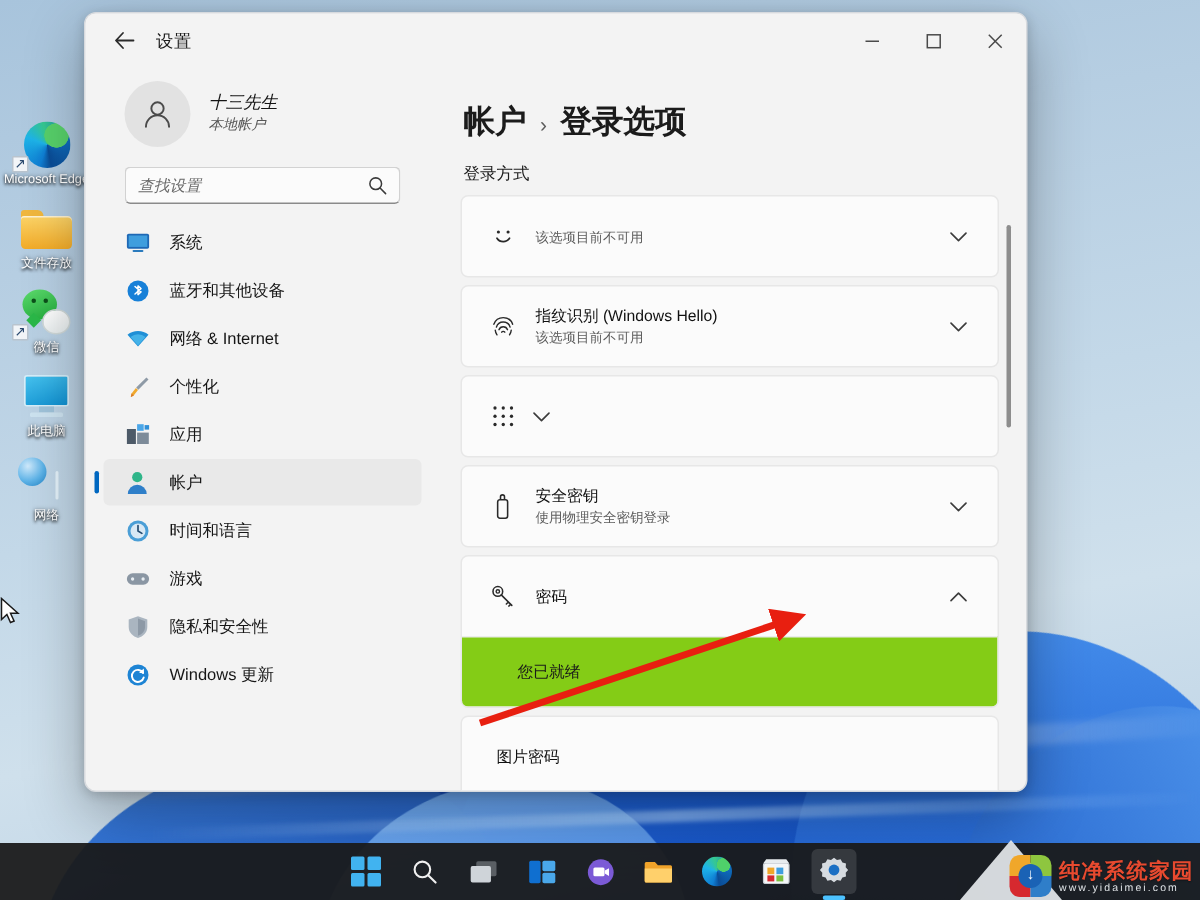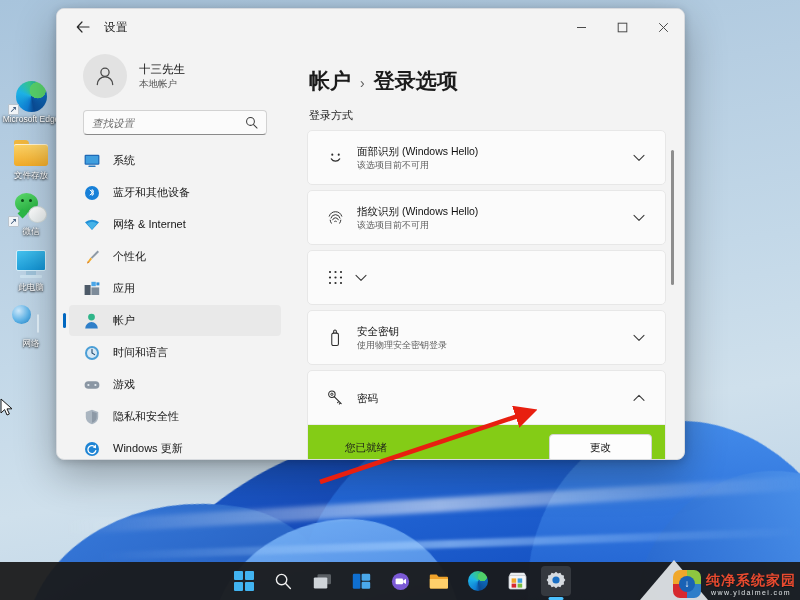--- a/index.html
+++ b/index.html
@@ -102,39 +102,39 @@
   .net-ic .globe { position:absolute; left:0; top:0; width:19px; height:19px; border-radius:50%;
     background:radial-gradient(circle at 35% 30%, #cfe9fb, #5fb4e8 55%, #1d7fc4); }
   .net-ic .pcs { position:absolute; right:0; bottom:2px; width:25px; height:18px; }
   .net-ic .pcs .s { width:23px;height:14px;border-radius:2px;border:1.5px solid #e4f2fa;
     background:linear-gradient(160deg,#3fbcec,#0d85c9); }
   .net-ic .pcs .b { width:15px;height:2px;background:#cfe5f2;margin:2px auto 0;border-radius:1px; }
   .cursor-arrow { position:absolute; left:0px; top:398px; width:14px; height:19px; }
 
   
   #settings-window {
-    position:absolute; left:56px; top:8px; width:629px; height:452px;
+    position:absolute; left:56px; top:8px; width:629px; height:520px;
     background:#f3f3f3; border:1px solid #d7dade; border-radius:8px;
     box-shadow: 0 14px 40px rgba(0,0,0,.30), 0 2px 8px rgba(0,0,0,.18);
     overflow:hidden; display:flex; flex-direction:column;
   }
   .titlebar { height:36px; display:flex; align-items:center; flex:0 0 36px; background:#f3f3f3; }
   .back-btn {
     width:30px; height:26px; margin-left:11px; border-radius:4px;
     display:flex; align-items:center; justify-content:center; color:#2b2b2b;
   }
   .title-text { font-size:11.5px; color:#1b1b1b; margin-left:6px; letter-spacing:.5px; }
   .win-controls { margin-left:auto; display:flex; height:36px; }
   .wc { width:41px; height:36px; display:flex; align-items:center; justify-content:center; color:#4a4a4a; }
 
   .wbody { display:flex; flex:1; min-height:0; }
 
   
   .sidebar { width:232px; flex:0 0 232px; padding:0 0 0 0; display:flex; flex-direction:column; }
-  .profile { display:flex; align-items:center; padding:6px 0 0 26px; height:56px; }
+  .profile { display:flex; align-items:center; padding:6px 0 0 26px; height:56px;font-style:italic; }
   .avatar {
     width:44px; height:44px; border-radius:50%; background:#e2e2e2;
     display:flex; align-items:center; justify-content:center; color:#4b4b4b;
   }
   .profile-txt { margin-left:12px; }
   .profile-name { font-size:11.5px; color:#141414; line-height:15px; }
   .profile-sub  { font-size:9.5px; color:#565656; line-height:13px; }
 
   .search-wrap { padding:10px 22px 6px 26px; }
   .search-box {
@@ -219,21 +219,21 @@
   }
   .wm-badge { width:28px; height:28px; position:relative; }
   .wm-q1,.wm-q2,.wm-q3,.wm-q4 { position:absolute; width:14px; height:14px; }
   .wm-q1 { left:0; top:0; background:#f0a72a; border-radius:50% 0 0 0; }
   .wm-q2 { right:0; top:0; background:#8ec63f; border-radius:0 50% 0 0; }
   .wm-q3 { left:0; bottom:0; background:#d6292f; border-radius:0 0 0 50%; }
   .wm-q4 { right:0; bottom:0; background:#2f7ec9; border-radius:0 0 50% 0; }
   .wm-core { position:absolute; left:6px; top:6px; width:16px; height:16px; border-radius:50%;
              background:#1a62b5; display:flex; align-items:center; justify-content:center;
              color:#fff; font-size:10px; line-height:1; }
-  .wm-txt { display:flex; flex-direction:column; line-height:1;text-align:center; }
+  .wm-txt { display:flex; flex-direction:column; line-height:1; }
   .wm-main { font-size:14px; font-weight:700; color:#e84a2f; letter-spacing:1px;
              text-shadow:0 1px 1px rgba(0,0,0,.4); }
   .wm-url { font-size:7px; color:#dfe3e6; letter-spacing:1.4px; margin-top:2px; }
   .wm-tri { position:absolute; right:92px; bottom:0; width:0; height:0;
             border-left:34px solid transparent; border-right:34px solid transparent;
             border-bottom:40px solid rgba(228,232,236,.92); }
 </style>
 </head>
 <body>
 
@@ -489,21 +489,20 @@
         <div class="card">
           <div class="card-row">
             <span class="card-ic">
               <svg width="19" height="19" viewBox="0 0 20 20">
                 <circle cx="6.6" cy="7" r="1.1" fill="currentColor"></circle>
                 <circle cx="13.4" cy="7" r="1.1" fill="currentColor"></circle>
                 <path d="M5.6 11.4 A5.2 5.2 0 0 0 14.4 11.4" fill="none" stroke="currentColor" stroke-width="1.2" stroke-linecap="round"></path>
               </svg>
             </span>
             <div class="card-txt">
-              <div class="card-title">面部识别 (Windows Hello)</div>
               <div class="card-sub">该选项目前不可用</div>
             </div>
             <span class="chev">
               <svg width="12" height="8" viewBox="0 0 12 8">
                 <path d="M1 1.4 L6 6.4 L11 1.4" fill="none" stroke="currentColor" stroke-width="1.1" stroke-linecap="round" stroke-linejoin="round"></path>
               </svg>
             </span>
           </div>
         </div>
 
@@ -591,21 +590,20 @@
               <div class="card-title">密码</div>
             </div>
             <span class="chev">
               <svg width="12" height="8" viewBox="0 0 12 8">
                 <path d="M1 6.4 L6 1.4 L11 6.4" fill="none" stroke="currentColor" stroke-width="1.1" stroke-linecap="round" stroke-linejoin="round"></path>
               </svg>
             </span>
           </div>
           <div class="card-expand">
             <span class="expand-label">您已就绪</span>
-            <button class="btn-change">更改</button>
           </div>
         </div>
 
         <div class="card">
           <div class="card-row">
 
             <div class="card-txt">
               <div class="card-title">图片密码</div>
 
             </div>

